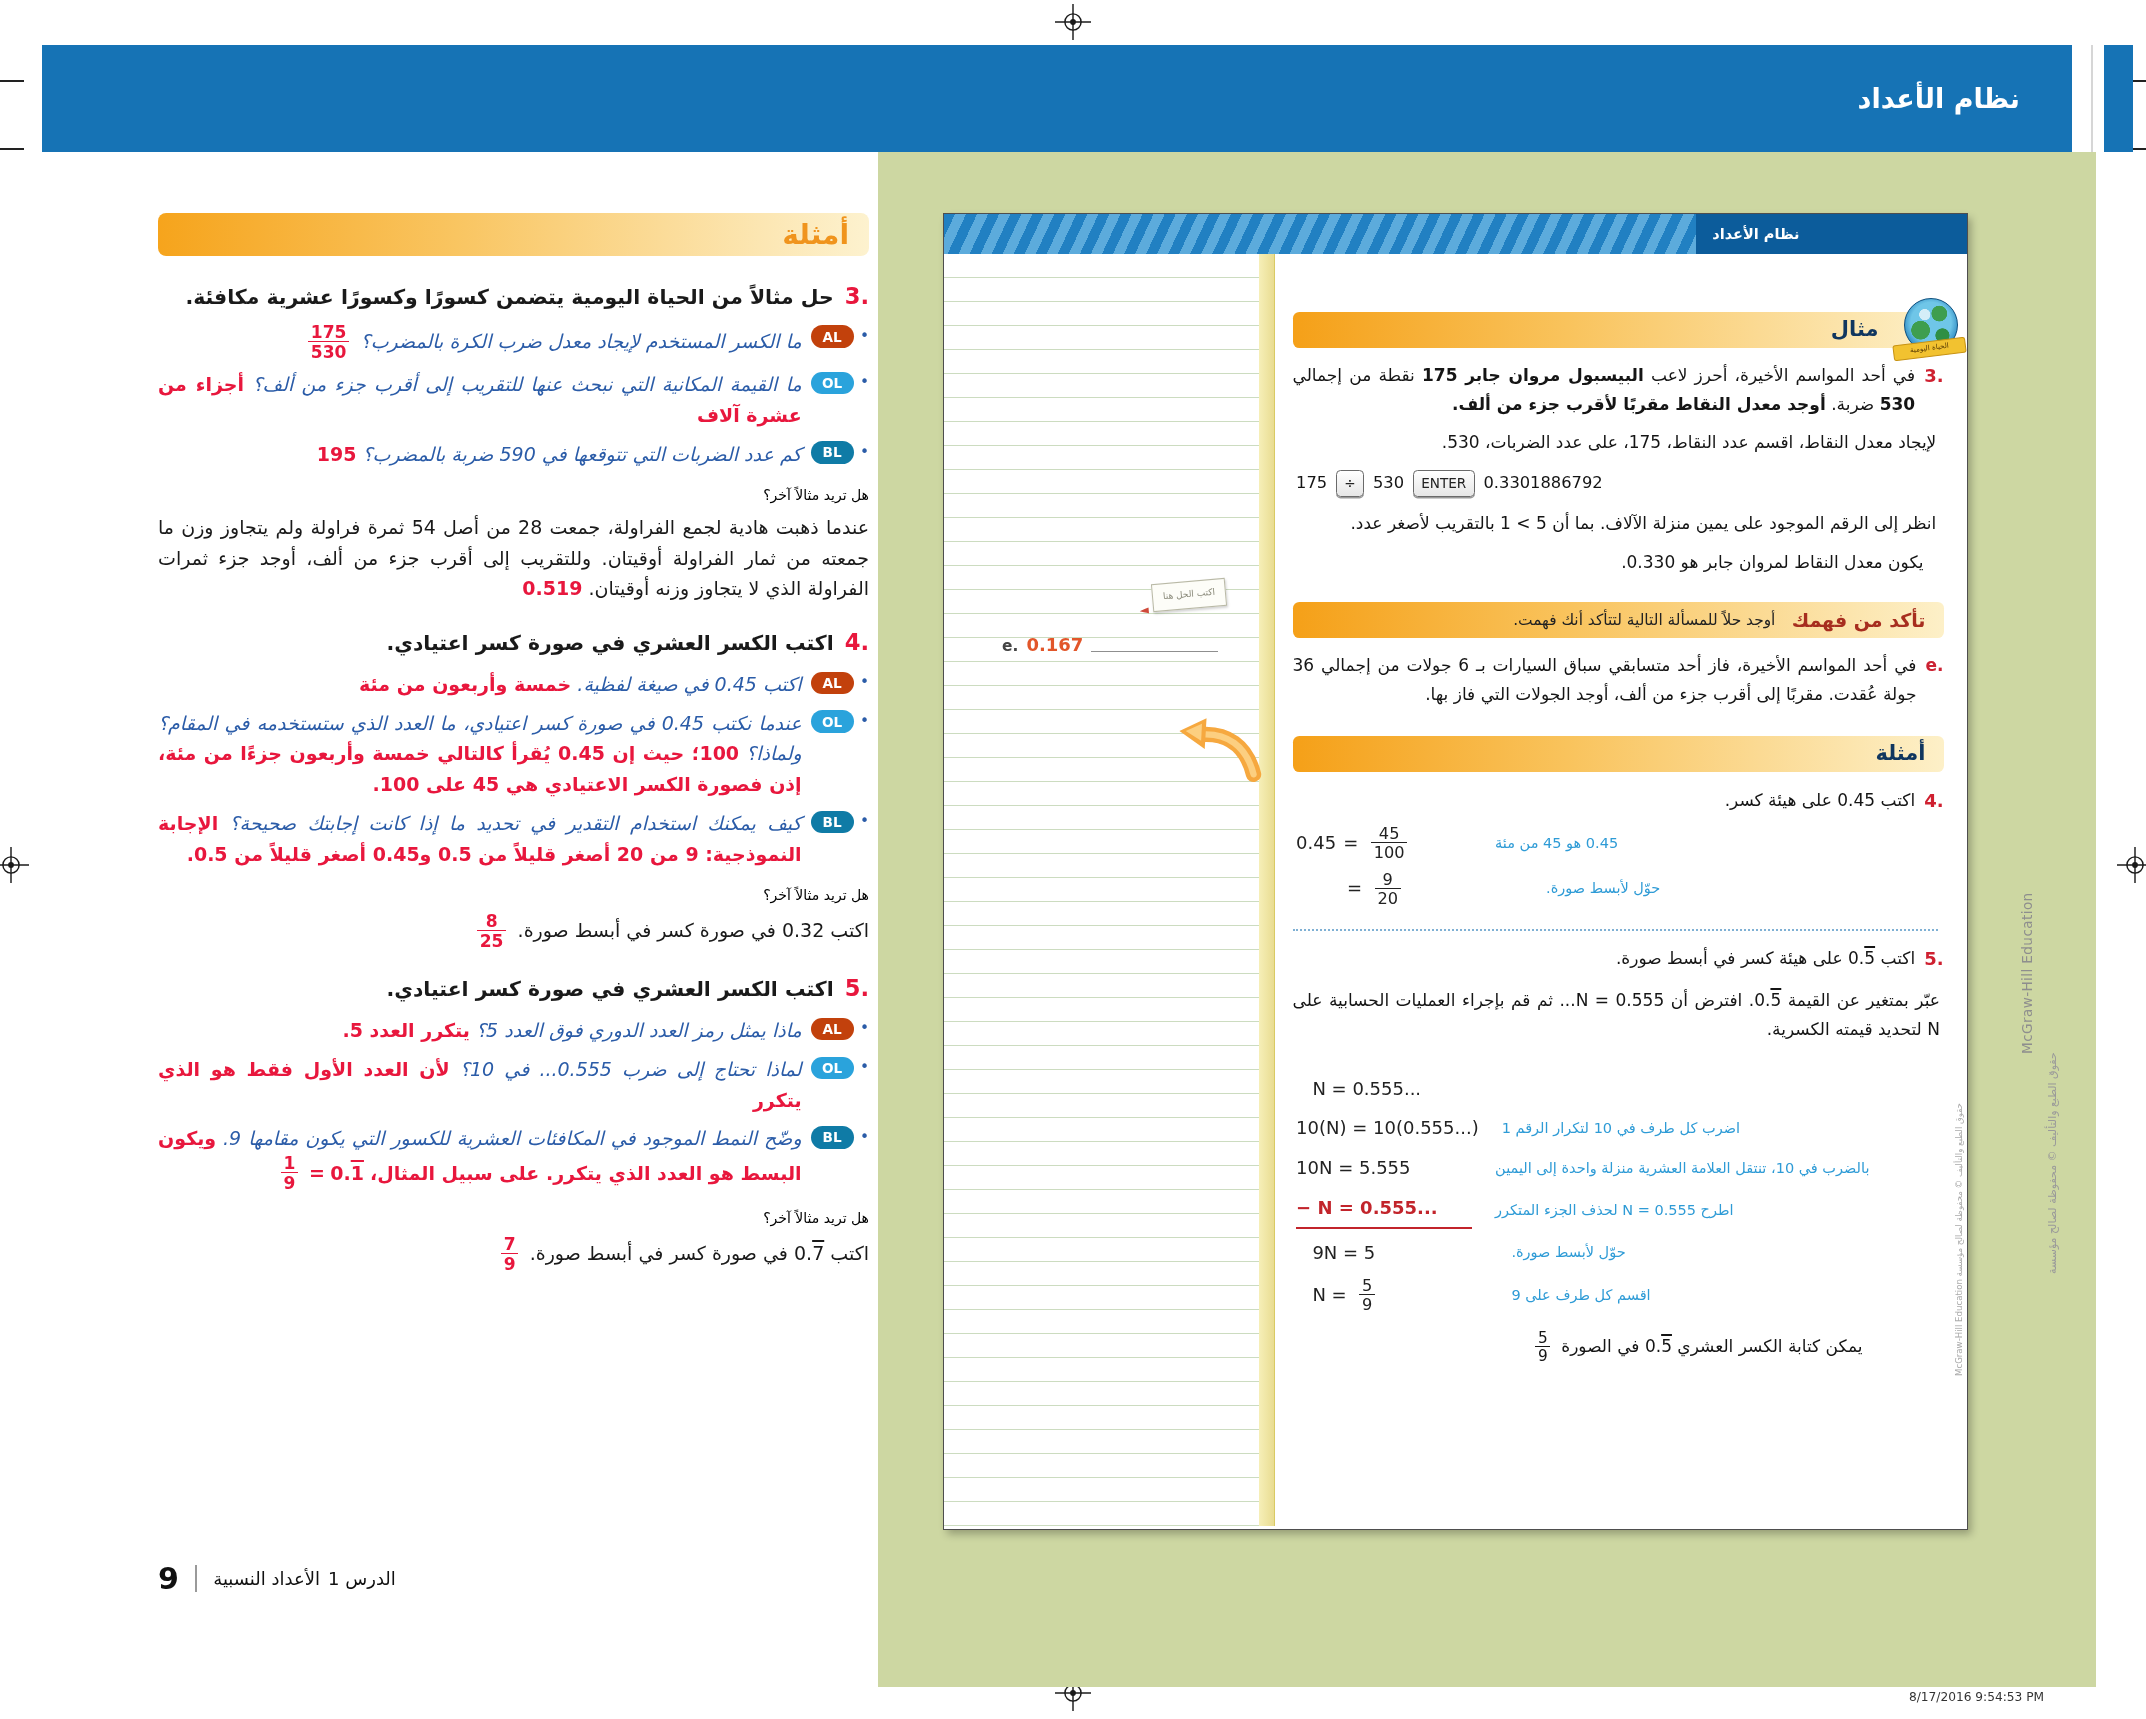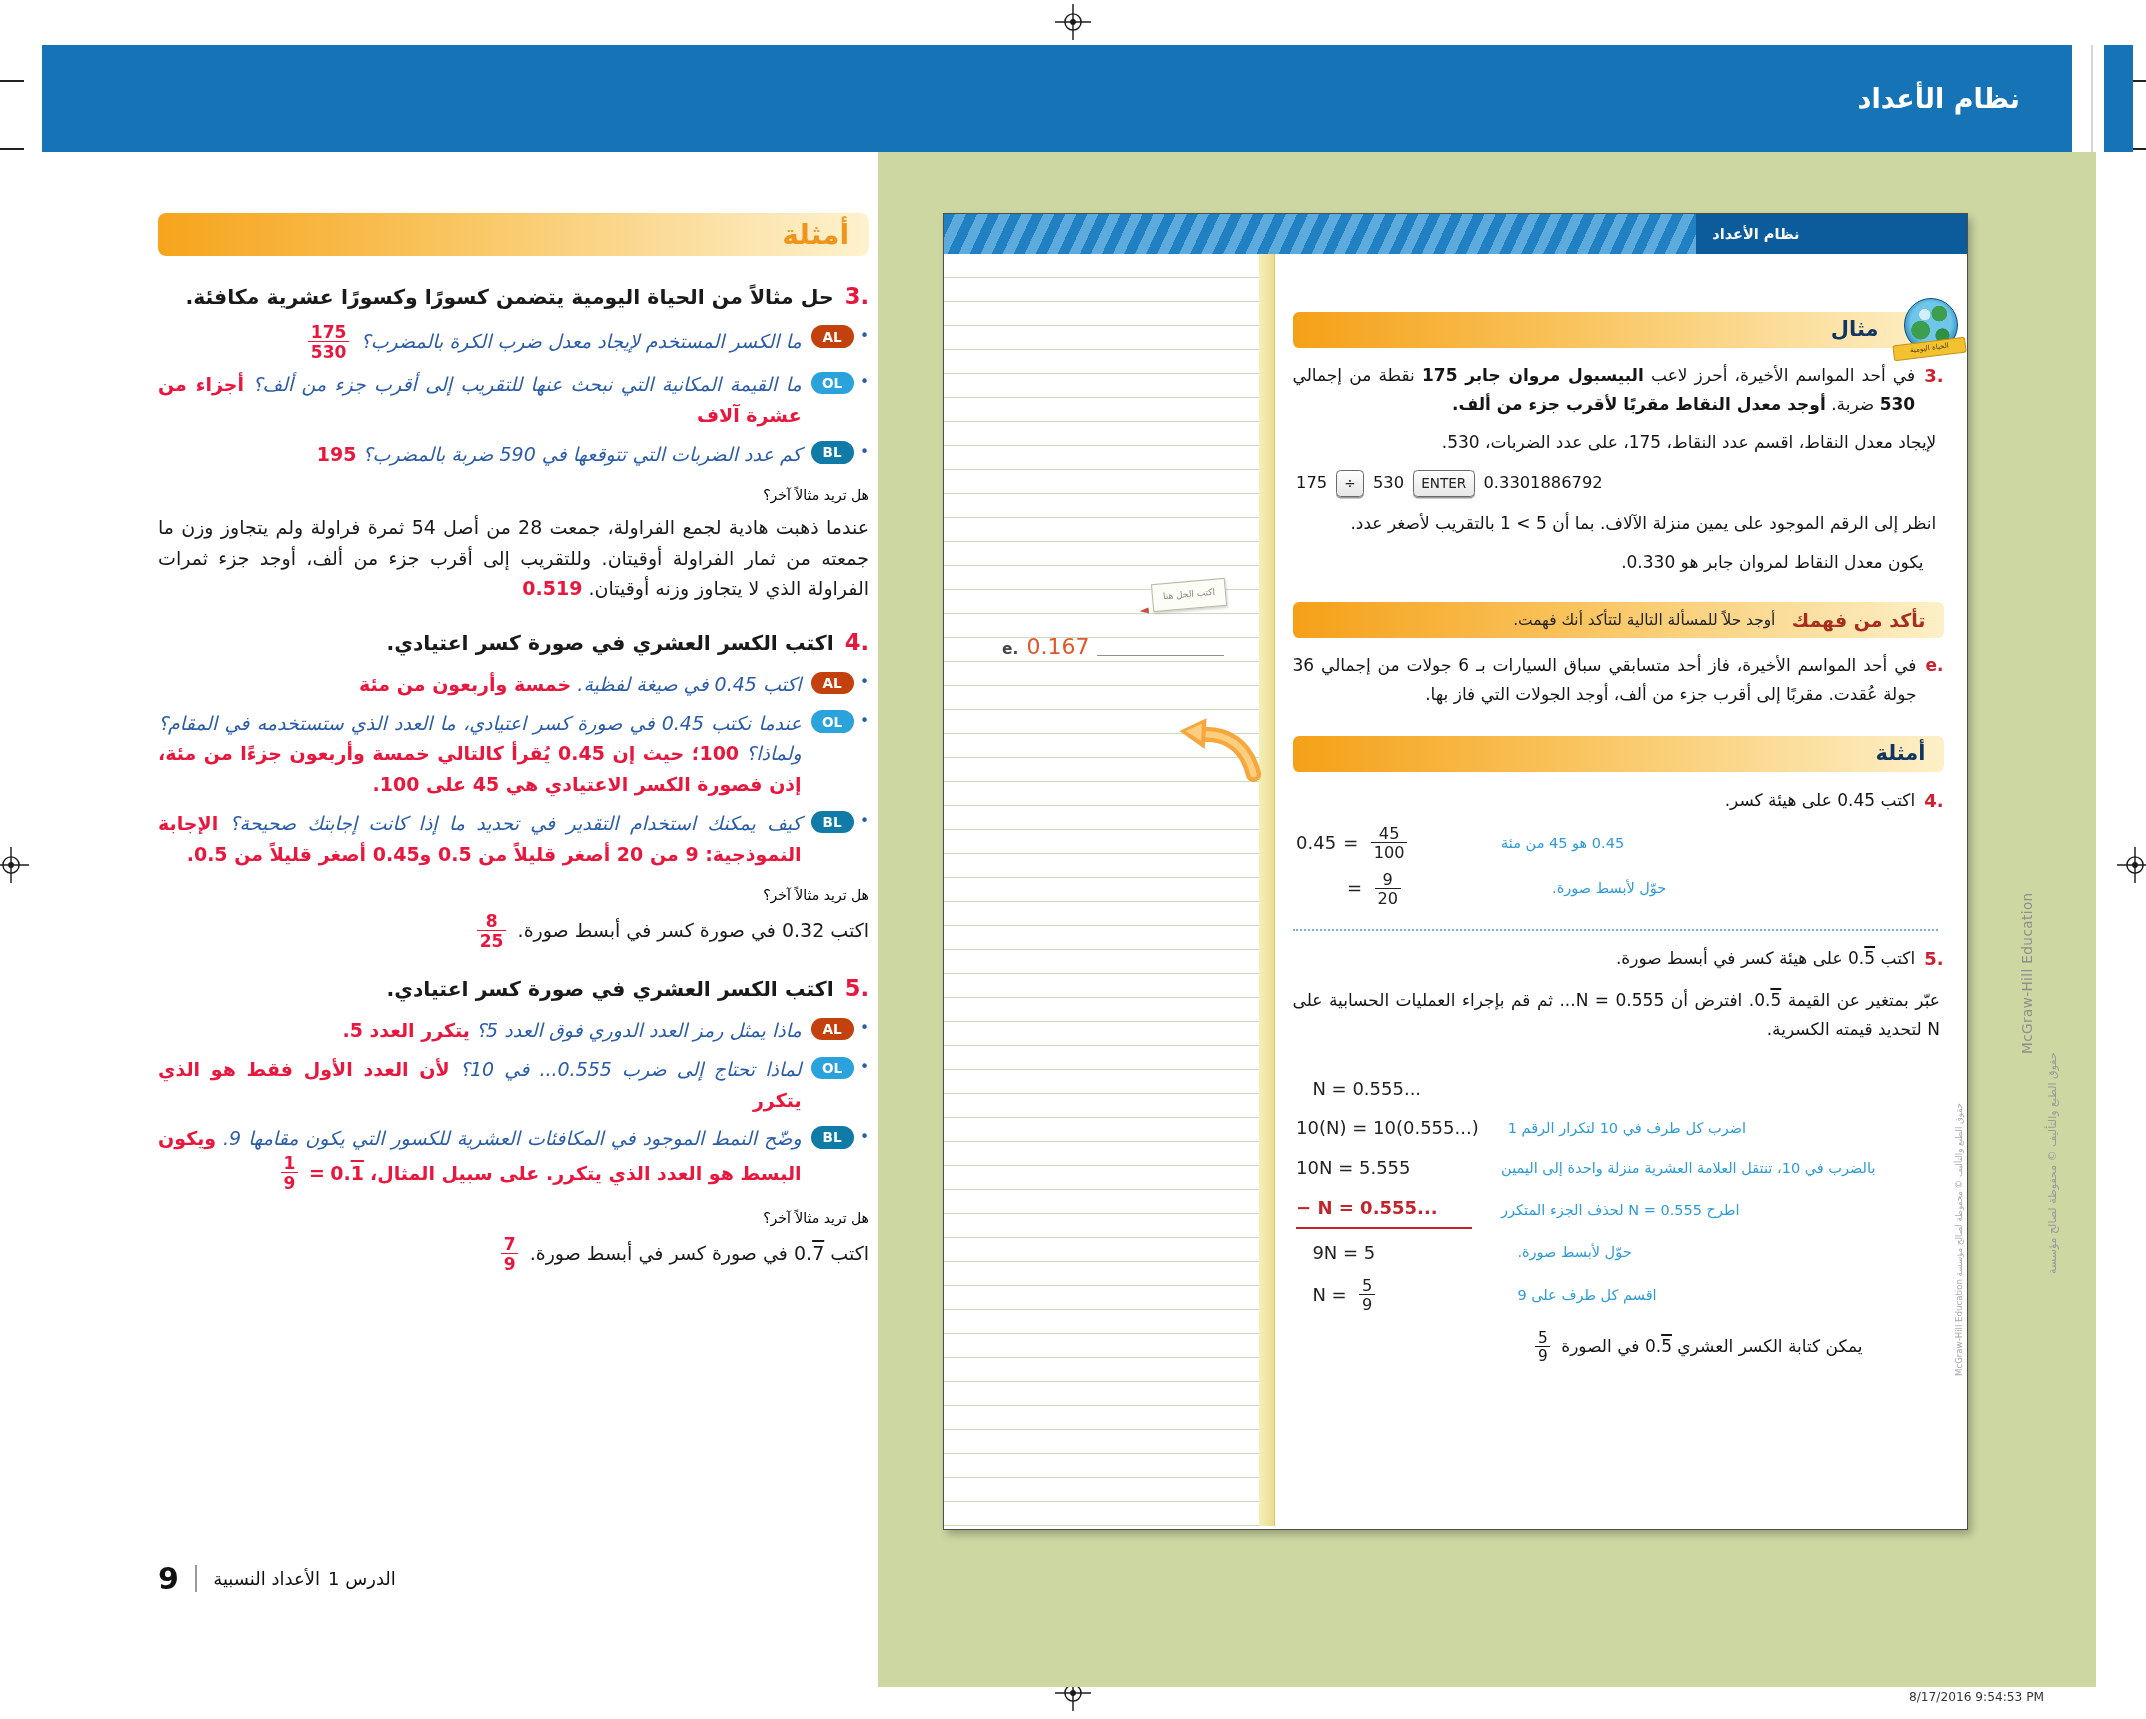--- a/index.html
+++ b/index.html
@@ -92,38 +92,38 @@
   .elabel{color:#cc2233;font-weight:bold;direction:ltr;flex:0 0 auto;font-size:17px}
   .stext{flex:1;text-align:justify}
   .ssub{margin:9px 7.2px 0 0}
   .calc-row{direction:ltr;display:flex;align-items:center;gap:9px;margin-top:12.7px;width:fit-content;
             margin-left:3.6px;margin-right:auto;font-size:16.3px}
   .key{border:1.8px solid #6a6a6a;border-radius:4.5px;padding:0.9px 7.2px;font-size:13.6px;color:#222;
        background:linear-gradient(#ffffff,#e6e6e6);box-shadow:0 1.4px 0 #9a9a9a}
   .snote{margin:11.8px 7.2px 0 0;text-align:justify}
   .sresult{margin:10px 20px 0 0}
 
-  .eq-row{direction:ltr;display:flex;align-items:center;gap:29px;margin:9px 0 9px 3.6px}
+  .eq-row{direction:ltr;display:flex;align-items:center;gap:23px;margin:9px 0 9px 3.6px}
   .eq-cell{min-width:176px;display:flex;align-items:center;gap:7.2px;font-size:18px;color:#222}
   .eq-indent{padding-left:51px}
   .eq-shift{padding-left:16.3px}
   .eq-red{color:#c2242b;font-weight:bold}
   .eq-underline{border-bottom:2.3px solid #c2242b;padding-bottom:3.6px}
   .eq-note{direction:rtl;text-align:right;color:#2e9bd6;font-size:14.5px;line-height:1.45;max-width:389px}
   .dotted{border-top:2.7px dotted #7fb0d4;margin:22px 5.4px 3.6px 0}
   .sintro{margin:11px 3.6px 0 0;text-align:justify}
   .closing{margin:16.3px 81px 0 0}
 
   .sticky{position:absolute;right:33px;top:327px;width:65px;background:#fdfdf8;border:0.9px solid #b9b9a6;
           box-shadow:0.9px 1.8px 2.7px rgba(0,0,0,.18);transform:rotate(-5deg);padding:6.3px 3.6px;font-size:9px;
           color:#8a8a7a;text-align:center;direction:rtl;line-height:1.5}
   .sticky-arrow{position:absolute;left:-14.5px;top:16.3px;color:#cf4a3a;font-size:11.8px}
   .eanswer{position:absolute;left:58px;top:380px;direction:ltr;display:flex;align-items:baseline;gap:8.1px}
   .eanswer-label{font-size:15.4px;color:#444;font-weight:bold}
-  .eanswer-value{font-size:22px;color:#e2562a;font-weight:normal}
+  .eanswer-value{font-size:18px;color:#e2562a;font-weight:bold}
   .eanswer-line{width:127px;border-bottom:1.8px solid #8f8f8f;align-self:flex-end;margin-bottom:2.7px}
   .hand-arrow{position:absolute;right:-9px;top:457px;width:94px;height:76px}
 
   .vert{position:absolute;transform-origin:0 0;transform:rotate(-90deg);white-space:nowrap;color:#8e8e8e}
   .vert-en{left:2019px;top:1054px;font-size:13.6px;letter-spacing:0.4px}
   .vert-ar{left:2046px;top:1274px;font-size:11px;direction:rtl;color:#9a9a9a}
   .stu-copy{position:absolute;left:1010px;top:1162px;transform-origin:0 0;transform:rotate(-90deg);
             white-space:nowrap;font-size:8.6px;color:#aaa;direction:rtl}
 
   .foot-left{position:absolute;left:77px;top:1726px;font-size:12.2px;color:#333}

